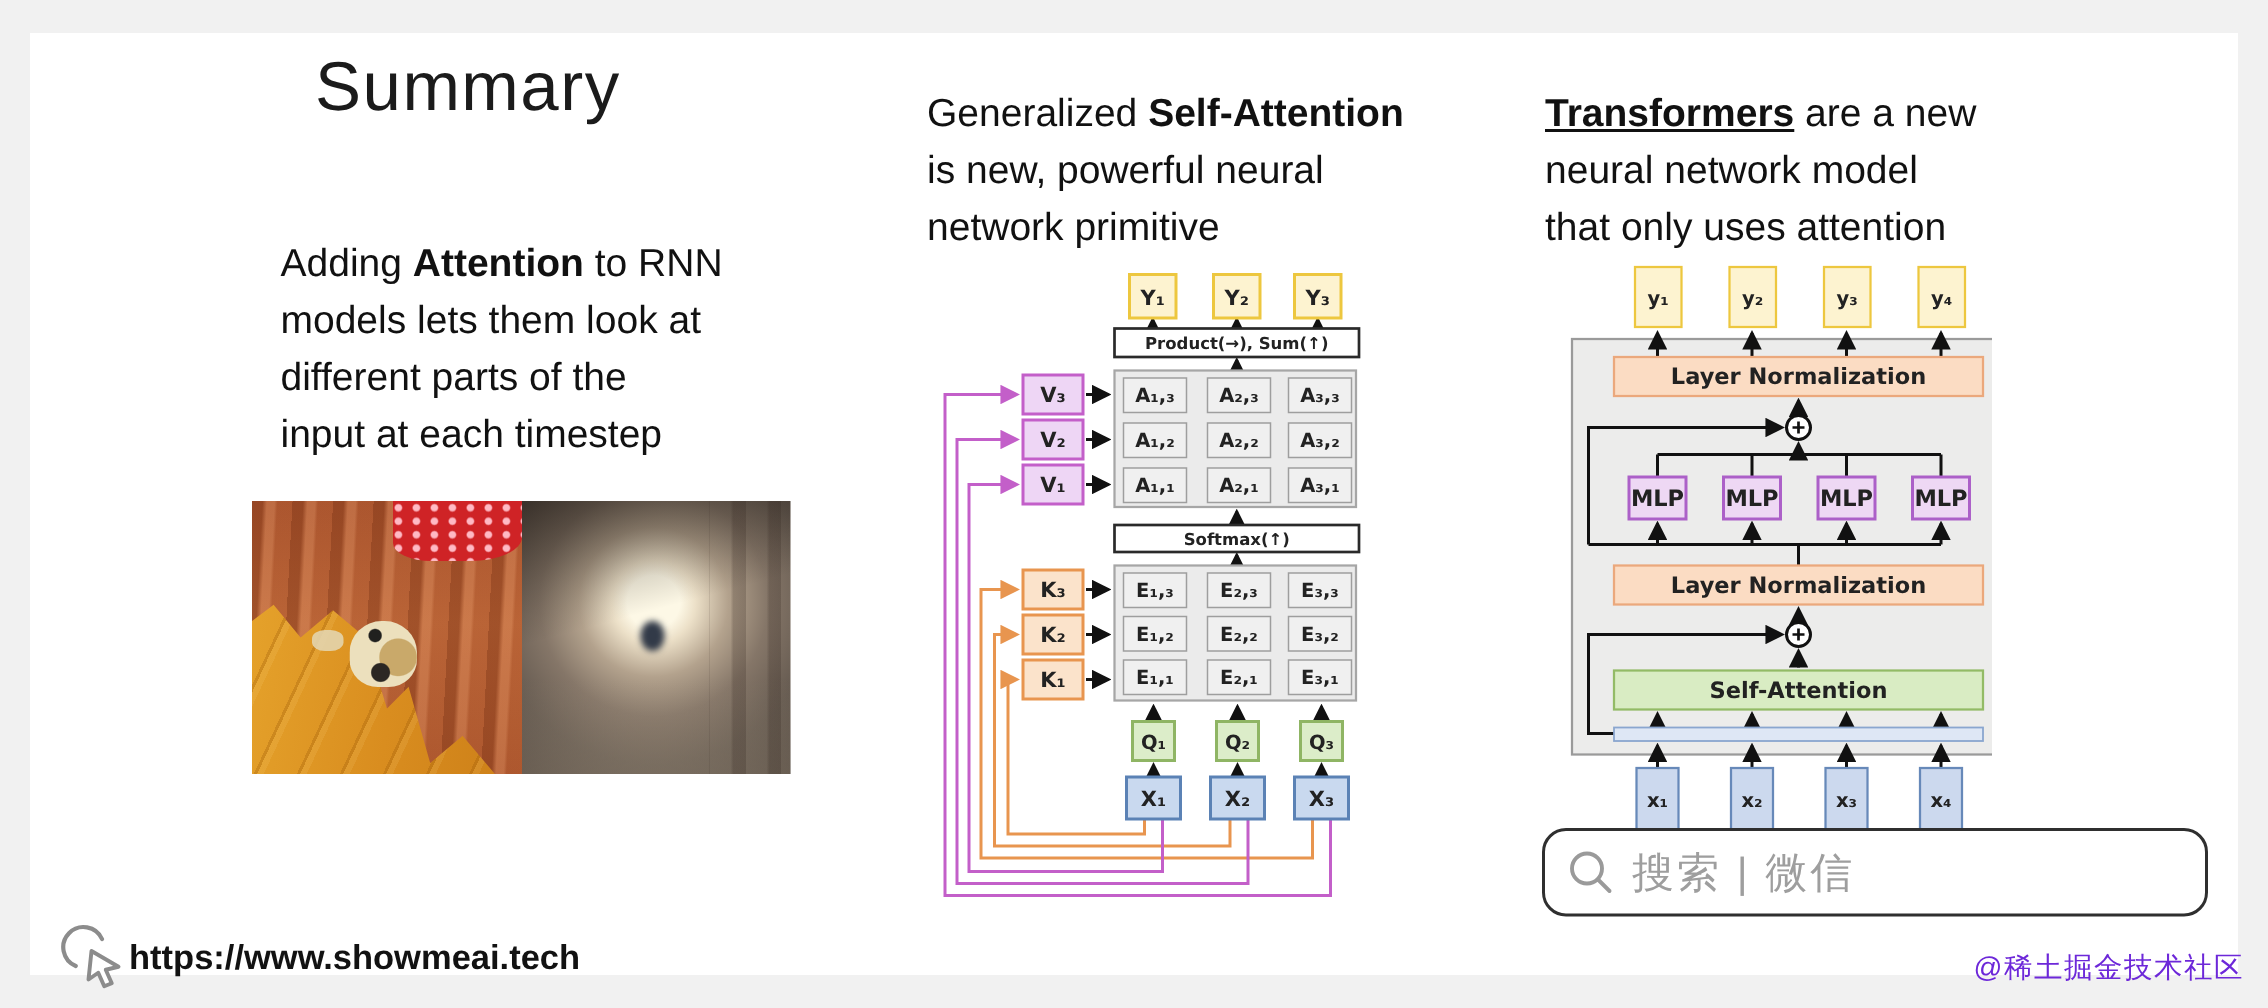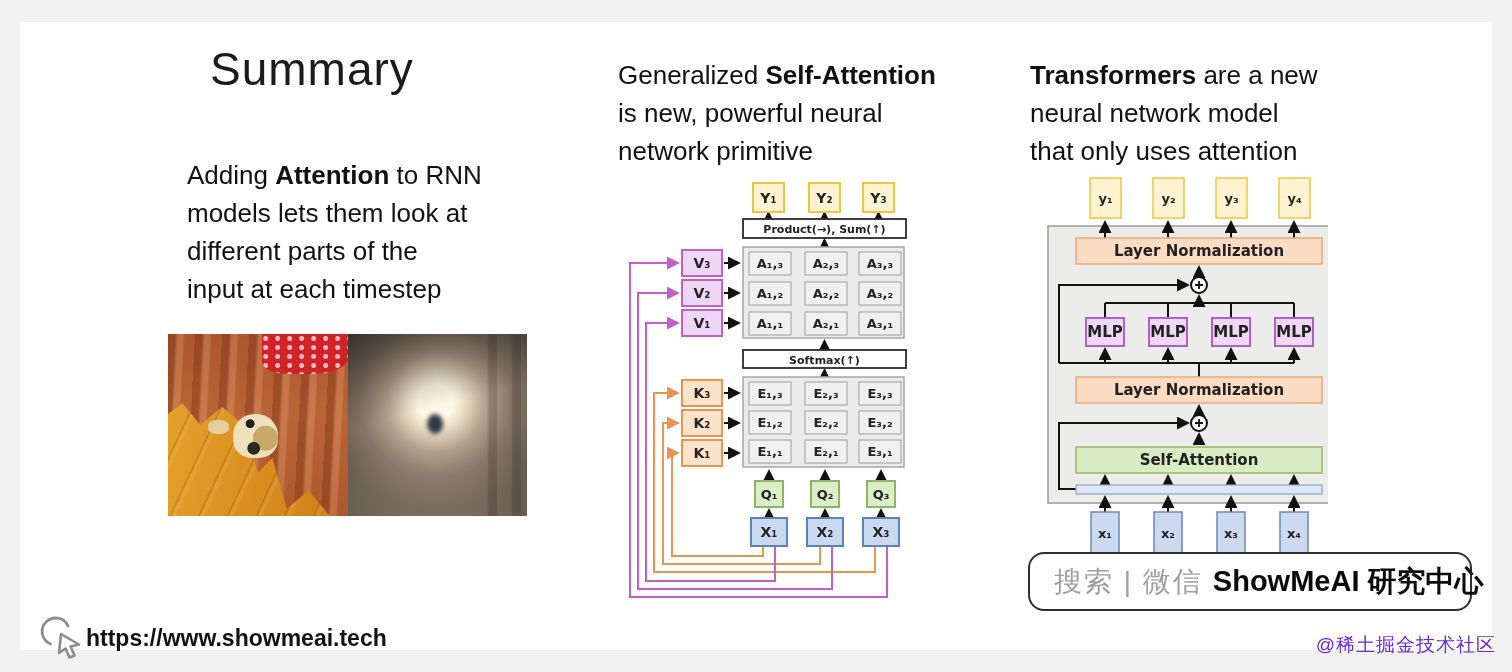--- a/index.html
+++ b/index.html
@@ -1,20 +1,20 @@
 <!DOCTYPE html>
 <html><head>
 <meta charset="utf-8">
 <style>
   html,body{margin:0;padding:0;}
   body{width:1512px;height:672px;background:#f1f1f1;font-family:"Liberation Sans",sans-serif;overflow:hidden;}
   .page{position:absolute;inset:0;width:1512px;height:672px;background:#f1f1f1;}
   .slide{position:absolute;left:20px;top:22px;width:1472px;height:628px;background:#ffffff;}
   .abs{position:absolute;}
-  .title{left:190px;top:20px;font-size:46px;font-weight:400;color:#1b1b1b;letter-spacing:1px;}
+  .title{left:190px;top:8px;font-size:46px;font-weight:400;color:#1b1b1b;letter-spacing:1px;}
   .para{left:167px;top:134px;width:350px;font-size:26px;line-height:38px;color:#111;white-space:pre-line;}
   .colhead{width:350px;font-size:26px;line-height:38px;color:#111;white-space:pre-line;}
   .mid-heading{left:598px;top:34px;}
   .right-heading{left:1010px;top:34px;}
   .caption{left:148px;top:498px;width:359px;text-align:center;font-size:20px;color:#000;}
   .u{text-decoration:underline;text-decoration-thickness:2px;text-underline-offset:4px;}
   
   .photo{left:148px;top:312px;width:359px;height:182px;display:flex;}
   .ph-left{position:relative;width:180px;height:182px;overflow:hidden;
     background:
@@ -62,21 +62,21 @@
   <div class="abs title">Summary</div>
 
   <div class="abs para"><span>Adding </span><span style="font-weight: 700;">Attention</span><span> to RNN
 models lets them look at
 different parts of the
 input at each timestep</span></div>
 
   <div class="abs colhead mid-heading"><span>Generalized </span><span style="font-weight: 700;">Self-Attention</span><span>
 is new, powerful neural
 network primitive</span></div>
-  <div class="abs colhead right-heading"><span style="font-weight: 700;">Transformers</span><span> are a new
+  <div class="abs colhead right-heading"><span style="font-weight: 700; text-decoration: underline;">Transformers</span><span> are a new
 neural network model
 that only uses attention</span></div>
 
   <div class="abs photo">
     <div class="ph-left">
       <div class="curtain"></div>
       <div class="floral"></div>
       <div class="dog-paw"></div>
       <div class="dog-head"></div>
     </div>
@@ -297,21 +297,20 @@
       <text x="1294" y="538" font-size="13">x₄</text>
     </g>
   </svg>
 
   <div class="abs searchbar">
     <svg width="34" height="34" viewBox="0 0 34 34">
       <circle cx="14" cy="14" r="10" fill="none" stroke="#9a9a9a" stroke-width="2.6"></circle>
       <line x1="21.5" y1="21.5" x2="29" y2="29" stroke="#9a9a9a" stroke-width="2.6" stroke-linecap="round"></line>
     </svg>
     <span class="search-grey">搜索 | 微信</span>
-    <span class="search-brand">ShowMeAI 研究中心</span>
   </div>
 
   <div class="abs footer">
     <svg width="46" height="46" viewBox="0 0 46 46">
       <path d="M28 11 A13.5 13.5 0 1 0 10.5 29" fill="none" stroke="#8c8c8c" stroke-width="2.8" stroke-linecap="round"></path>
       <path d="M21 19 L39 29.5 L30.5 31.5 L34.5 40.5 L29.5 42.5 L25.5 33.5 L19 38 Z" fill="#ffffff" stroke="#8c8c8c" stroke-width="2.6" stroke-linejoin="round"></path>
     </svg>
     <span class="url">https://www.showmeai.tech</span>
   </div>
 

